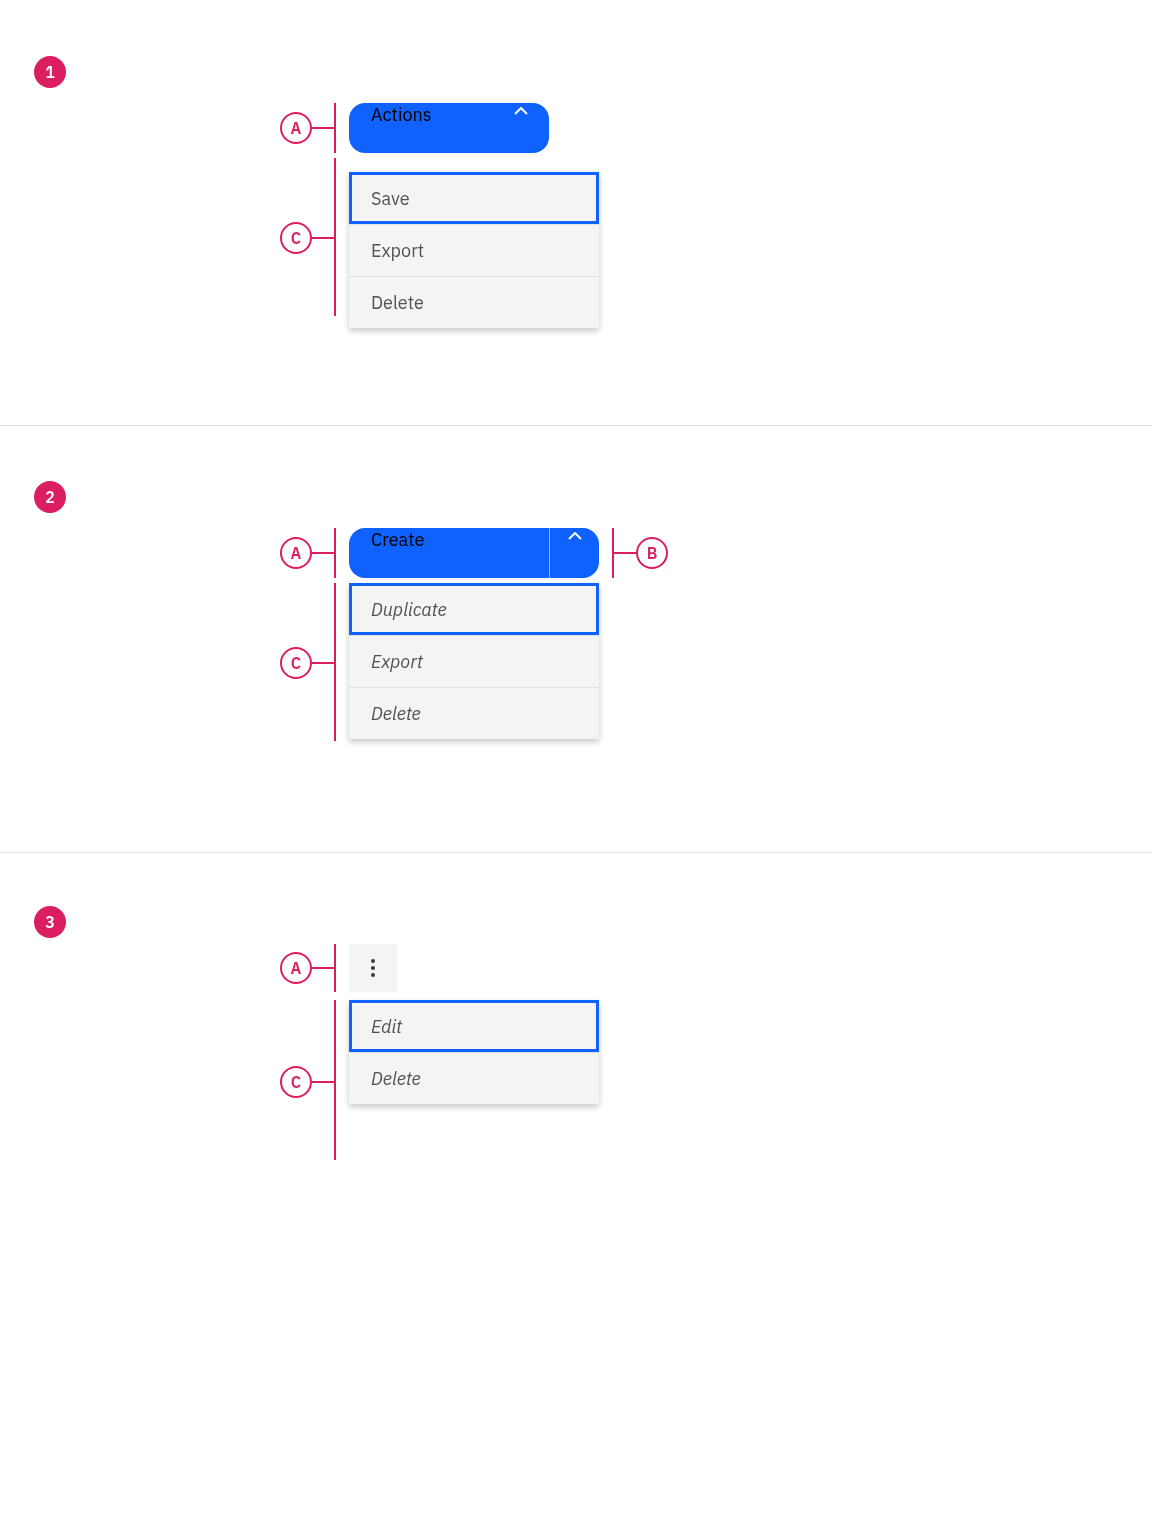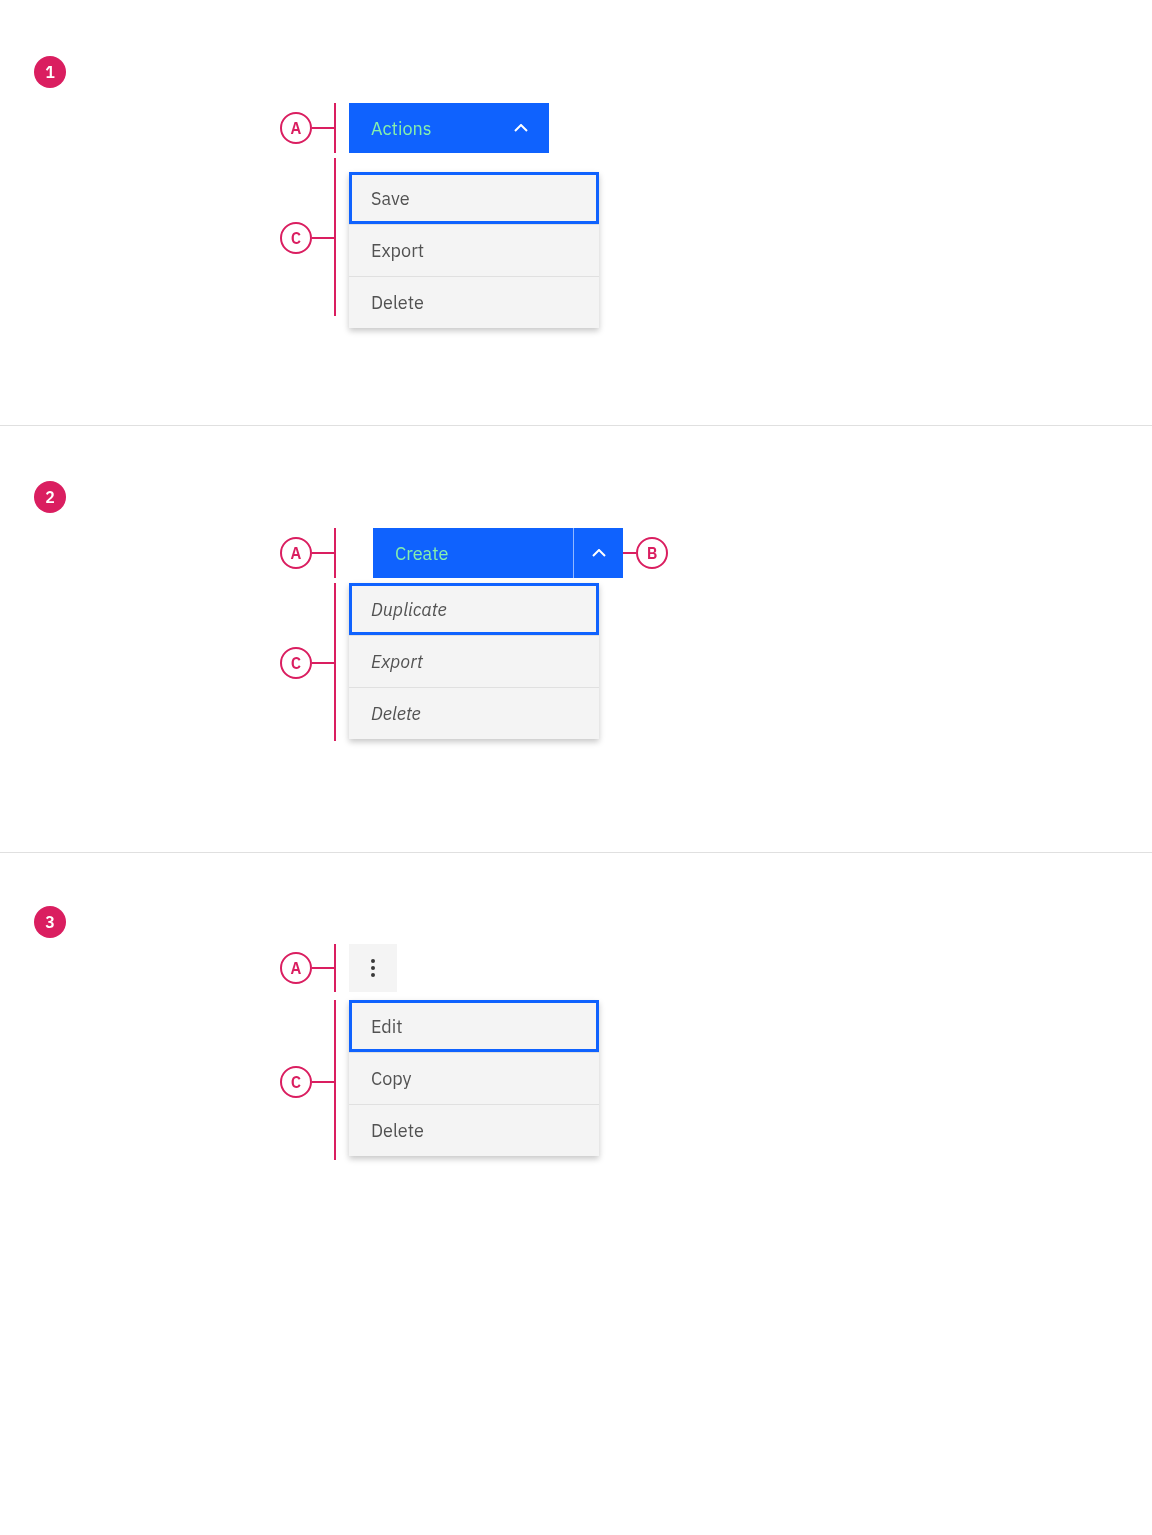--- a/index.html
+++ b/index.html
@@ -64,27 +64,28 @@
   .vline {
     position: absolute;
     width: 2px;
     background: #da1e60;
   }
 
   
   .menu-button {
     position: absolute;
     background: #0f62fe;
-    color: #86efac;
-    display: flex;
-    align-items: center;
+    color: #000000;
+    display: flex;
+    align-items: flex-start;
     font-size: 18px;
     height: 50px;
     padding-left: 22px;
     cursor: pointer;
+    border-radius: 16px;
   }
   .chevron {
     width: 16px;
     height: 16px;
     display: inline-flex;
     align-items: center;
     justify-content: center;
   }
   .chevron svg { display: block; }
 
@@ -181,21 +182,21 @@
   <div class="vline" style="left:334px; top:103px; height:50px;"></div>
 
   <div class="letter-badge" style="left:280px; top:222px;">C</div>
   <div class="hconn" style="left:312px; top:237px; width:22px;"></div>
   <div class="vline" style="left:334px; top:158px; height:158px;"></div>
 
   <div class="vline" style="left:612px; top:103px; height:50px;"></div>
   <div class="hconn" style="left:614px; top:127px; width:22px;"></div>
   <div class="letter-badge" style="left:636px; top:112px;">B</div>
 
-  <div class="menu-button" style="left:349px; top:103px; width:250px;margin-left:24px;">
+  <div class="menu-button" style="left:349px; top:103px; width:250px;">
     <span>Create</span>
     <div class="split-divider" style="left:200px;"></div>
     <span class="chevron" style="position:absolute; right:16px;">
       <svg width="14" height="8" viewBox="0 0 14 8">
           <polyline points="1,7 7,1 13,7" fill="none" stroke="#ffffff" stroke-width="2"></polyline>
         </svg>
     </span>
   </div>
 
   <div class="menu-panel" style="left:349px; top:158px; width:250px;font-style:italic;">
@@ -219,18 +220,17 @@
   <div class="vline" style="left:334px; top:148px; height:160px;"></div>
 
   <div class="icon-button" style="left:349px; top:92px;">
     <span class="dot-stack">
       <span></span>
         <span></span>
         <span></span>
     </span>
   </div>
 
-  <div class="menu-panel" style="left:349px; top:148px; width:250px;">
+  <div class="menu-panel" style="left:349px; top:148px; width:250px;font-style:italic;">
     <div class="menu-item focused">Edit</div>
-    <div class="menu-item">Copy</div>
     <div class="menu-item">Delete</div>
   </div>
 </div>
 
 </body></html>

